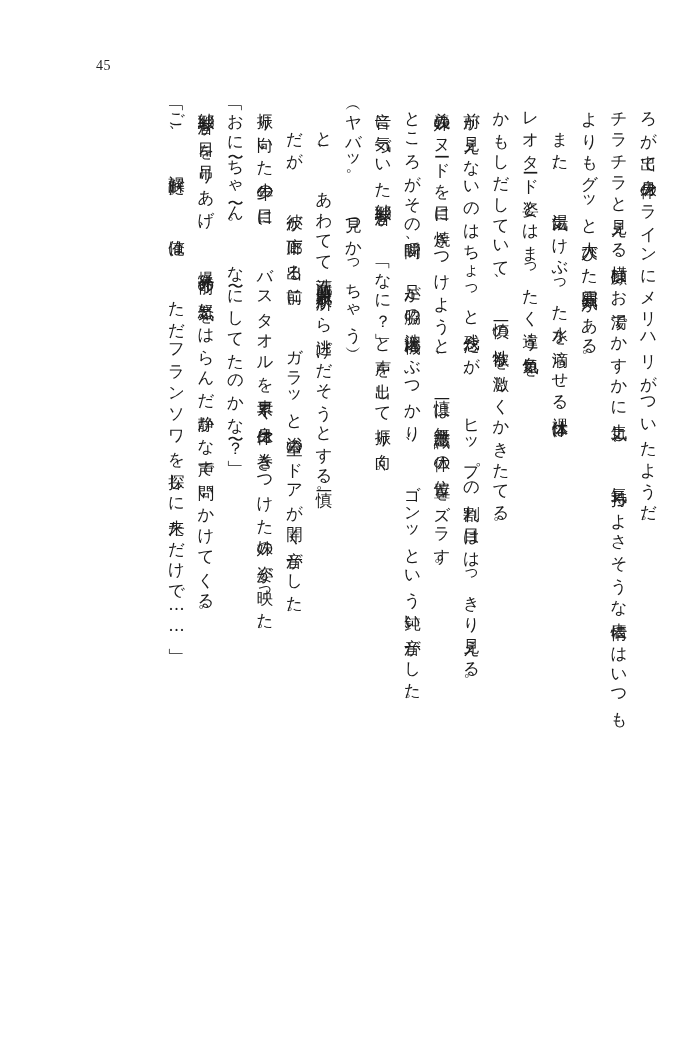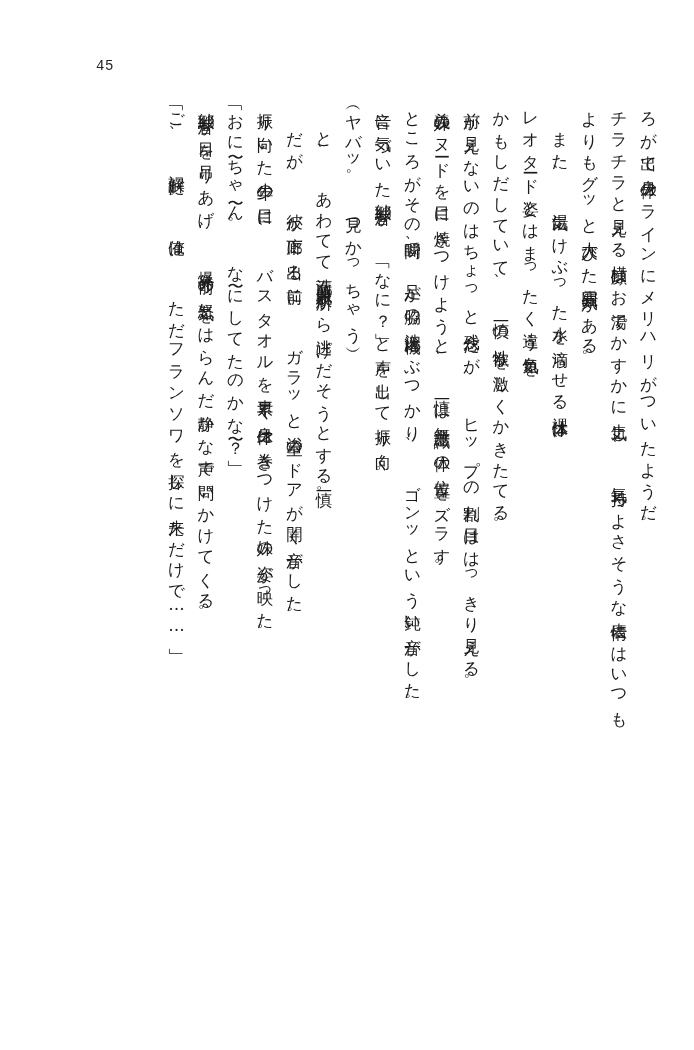--- a/index.html
+++ b/index.html
@@ -22,21 +22,21 @@
     box-sizing: border-box;
     background: #ffffff;
   }
   .page-number {
     position: absolute;
     top: 58px;
     left: 96px;
     font-size: 14px;
     letter-spacing: 0.5px;
     color: #222;
-    font-family: Liberation Mono, monospace;
+    font-family: Liberation Serif, serif;
   }
   .text-body {
     position: absolute;
     top: 100px;
     left: 60px;
     right: 38px;
     height: 830px;
     display: flex;
     flex-direction: row-reverse;
     justify-content: flex-start;

